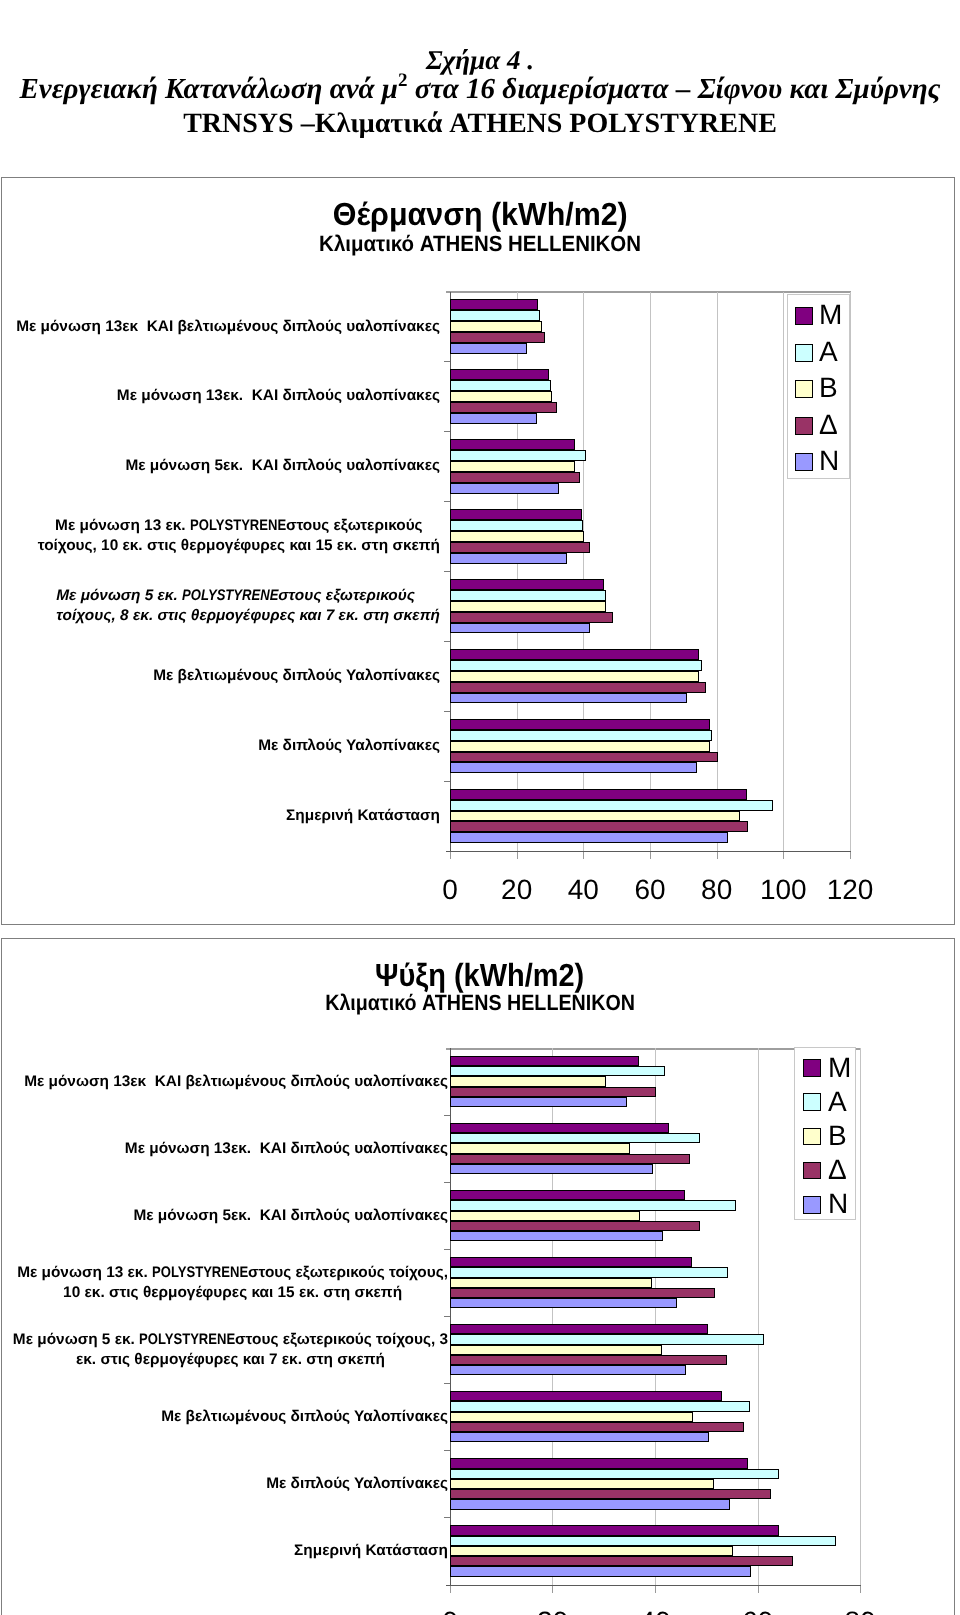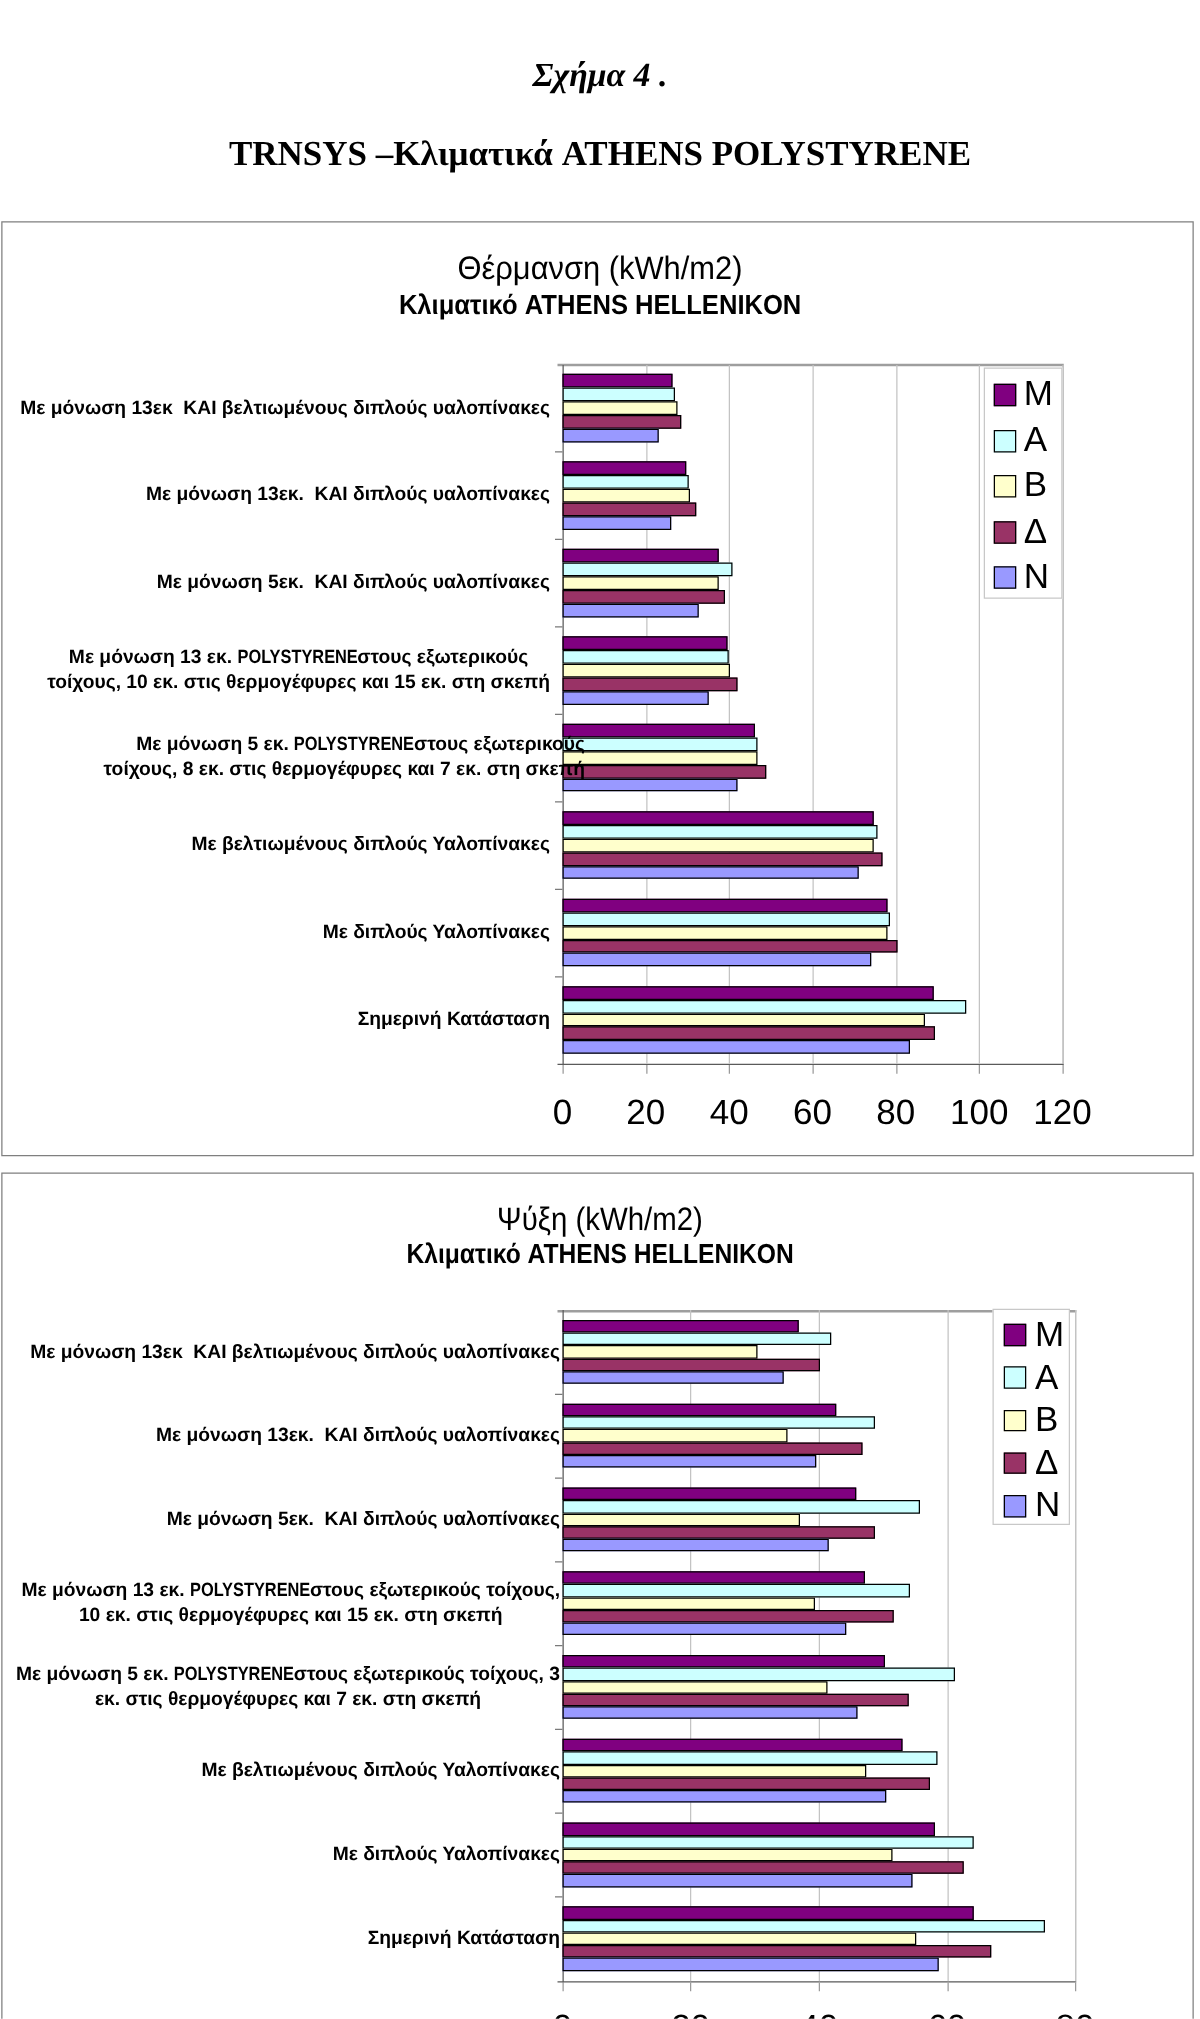--- a/index.html
+++ b/index.html
@@ -14,22 +14,22 @@
   .fig-title{position:absolute;left:0;width:960px;text-align:center;
       font-family:"Liberation Serif",serif;font-weight:bold;font-style:italic;
       font-size:29px;line-height:32px;color:#000;white-space:nowrap;}
   .fig-title .sup{font-size:19px;vertical-align:12px;line-height:0;font-style:normal;}
   .fig-sub{position:absolute;left:0;width:960px;text-align:center;
       font-family:"Liberation Serif",serif;font-weight:bold;font-style:normal;
       font-size:28px;line-height:32px;color:#000;white-space:nowrap;}
 
   
   .chart{position:absolute;background:#fff;border:1px solid #7f7f7f;box-sizing:border-box;}
-  .ctitle{position:absolute;left:0;width:100%;text-align:center;font-weight:normal;
-      font-size:26px;line-height:28px;color:#000;white-space:nowrap;}
+  .ctitle{position:absolute;left:0;width:100%;text-align:center;font-weight:bold;
+      font-size:32px;line-height:28px;color:#000;white-space:nowrap;}
   .ctitle span{display:inline-block;transform:scaleX(0.95);transform-origin:50% 50%;}
   .ctitle.chart2 span{transform:scaleX(0.905);}
   .csub.chart2 span{transform:scaleX(0.895);}
   .csub{position:absolute;left:0;width:100%;text-align:center;font-weight:bold;
       font-size:22px;line-height:23px;color:#000;white-space:nowrap;}
   .csub span{display:inline-block;transform:scaleX(0.93);transform-origin:50% 50%;}
   .gridline{position:absolute;width:1px;background:#c3c3c3;}
   .axis-x{position:absolute;height:1px;background:#5a5a5a;}
   .axis-y{position:absolute;width:1px;background:#5a5a5a;}
   .plot-top{position:absolute;height:2px;background:#9e9e9e;}
@@ -44,20 +44,21 @@
 
   .legend{position:absolute;box-sizing:border-box;border:1px solid #c8c8c8;background:#fff;}
   .swatch{position:absolute;box-sizing:border-box;border:1px solid #000;}
   .legtext{position:absolute;font-size:28px;line-height:28px;color:#000;white-space:nowrap;}
 </style>
 </head>
 <body>
 
 <div class="page">
 <div class="fig-caption" style="top:2px;">Σχήμα 4 .</div>
+<div class="fig-title" style="top:29px;"><span>Ενεργειακή Κατανάλωση ανά μ</span><span class="sup">2</span><span> στα 16 διαμερίσματα – Σίφνου και Σμύρνης</span></div>
 <div class="fig-sub" style="top:64px;">TRNSYS –Κλιματικά ATHENS POLYSTYRENE</div>
 
 <div class="chart" style="left:1px;top:133px;width:954px;height:748px;"></div>
 <div class="ctitle" style="top:156px;"><span>Θέρμανση (kWh/m2)</span></div>
 <div class="csub" style="top:188px;"><span>Κλιματικό ATHENS HELLENIKON</span></div>
 <div class="plot-top" style="left:446px;top:246.5px;width:405px;"></div>
 <div class="plot-right" style="left:850px;top:247.5px;height:559.5px;"></div>
 <div class="axis-y" style="left:450px;top:247.5px;height:560.5px;"></div>
 <div class="axis-x" style="left:446px;top:807px;width:405px;"></div>
 <div class="gridline" style="left:517px;top:247.5px;height:559.5px;"></div>
@@ -120,21 +121,21 @@
 <div class="bar" style="left: 450px; top: 766.58px; height: 10.9px; width: 289.67px; background: rgb(255, 255, 204);"></div>
 <div class="bar" style="left: 450px; top: 777.48px; height: 10.9px; width: 298.33px; background: rgb(153, 51, 102);"></div>
 <div class="bar" style="left: 450px; top: 788.38px; height: 10.9px; width: 277.67px; background: rgb(153, 153, 255);"></div>
 <div class="catlabel" style="left:0px;top:272.5px;width:440px;text-align:right;"><span><span class="seg">Με μόνωση 13εκ  ΚΑΙ βελτιωμένους διπλούς υαλοπίνακες</span></span></div>
 <div class="catlabel" style="left:0px;top:342.4px;width:440px;text-align:right;"><span><span class="seg">Με μόνωση 13εκ.  ΚΑΙ διπλούς υαλοπίνακες</span></span></div>
 <div class="catlabel" style="left:0px;top:412.3px;width:440px;text-align:right;"><span><span class="seg">Με μόνωση 5εκ.  ΚΑΙ διπλούς υαλοπίνακες</span></span></div>
 <div class="catlabel catlabel-wrap" style="right:520px;top:472.3px;text-align:center;">
       <div><span class="seg">Με μόνωση 13 εκ. </span><span class="seg-narrow">POLYSTYRENE</span><span class="seg">στους εξωτερικούς</span></div>
       <div><span class="seg">τοίχους, 10  εκ. στις θερμογέφυρες και 15 εκ. στη σκεπή</span></div>
     </div>
-<div class="catlabel catlabel-wrap" style="right:492px;top:542.2px;text-align:right;">
+<div class="catlabel catlabel-wrap" style="right:520px;top:542.2px;text-align:left;font-style:italic;">
       <div><span class="seg">Με μόνωση 5 εκ. </span><span class="seg-narrow">POLYSTYRENE</span><span class="seg">στους εξωτερικούς</span></div>
       <div><span class="seg">τοίχους, 8  εκ. στις θερμογέφυρες και 7 εκ. στη σκεπή</span></div>
     </div>
 <div class="catlabel" style="left:0px;top:622.2px;width:440px;text-align:right;"><span><span class="seg">Με βελτιωμένους διπλούς Υαλοπίνακες</span></span></div>
 <div class="catlabel" style="left:0px;top:692.1px;width:440px;text-align:right;"><span><span class="seg">Με διπλούς Υαλοπίνακες</span></span></div>
 <div class="catlabel" style="left:0px;top:762px;width:440px;text-align:right;"><span><span class="seg">Σημερινή Κατάσταση</span></span></div>
 <div class="xlab" style="left:410px;top:831px;width:80px;">0</div>
 <div class="xlab" style="left:476.667px;top:831px;width:80px;">20</div>
 <div class="xlab" style="left:543.333px;top:831px;width:80px;">40</div>
 <div class="xlab" style="left:610px;top:831px;width:80px;">60</div>

